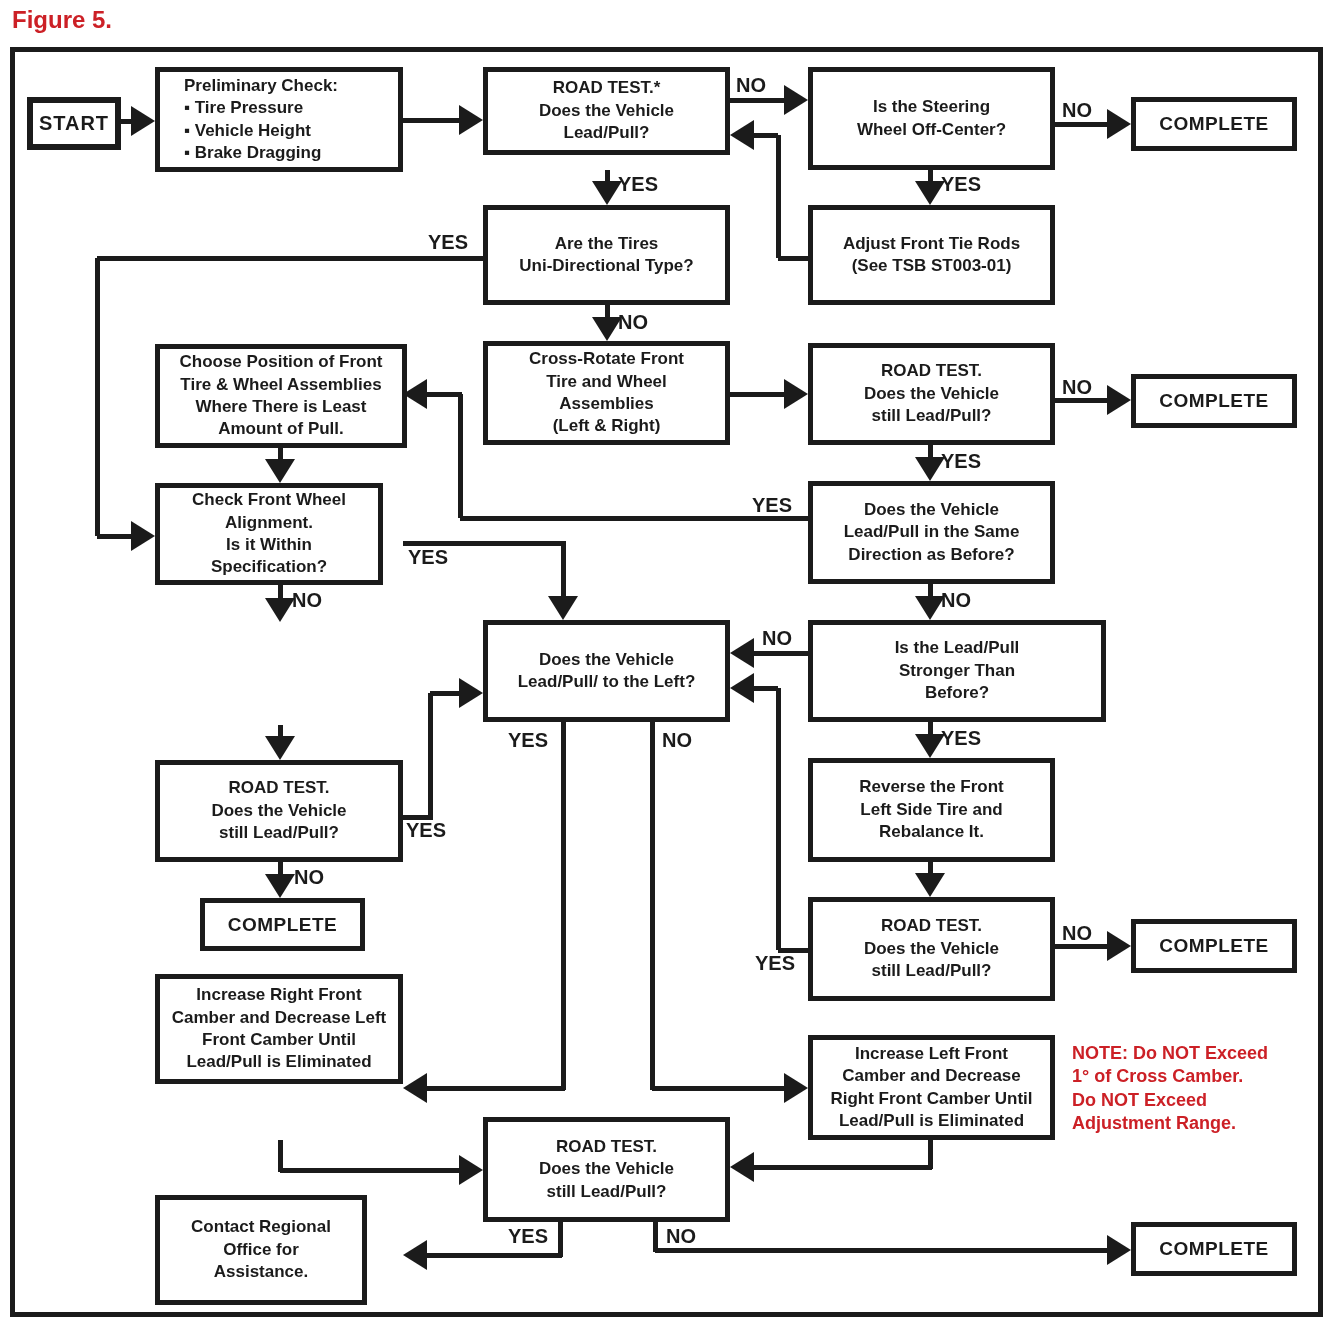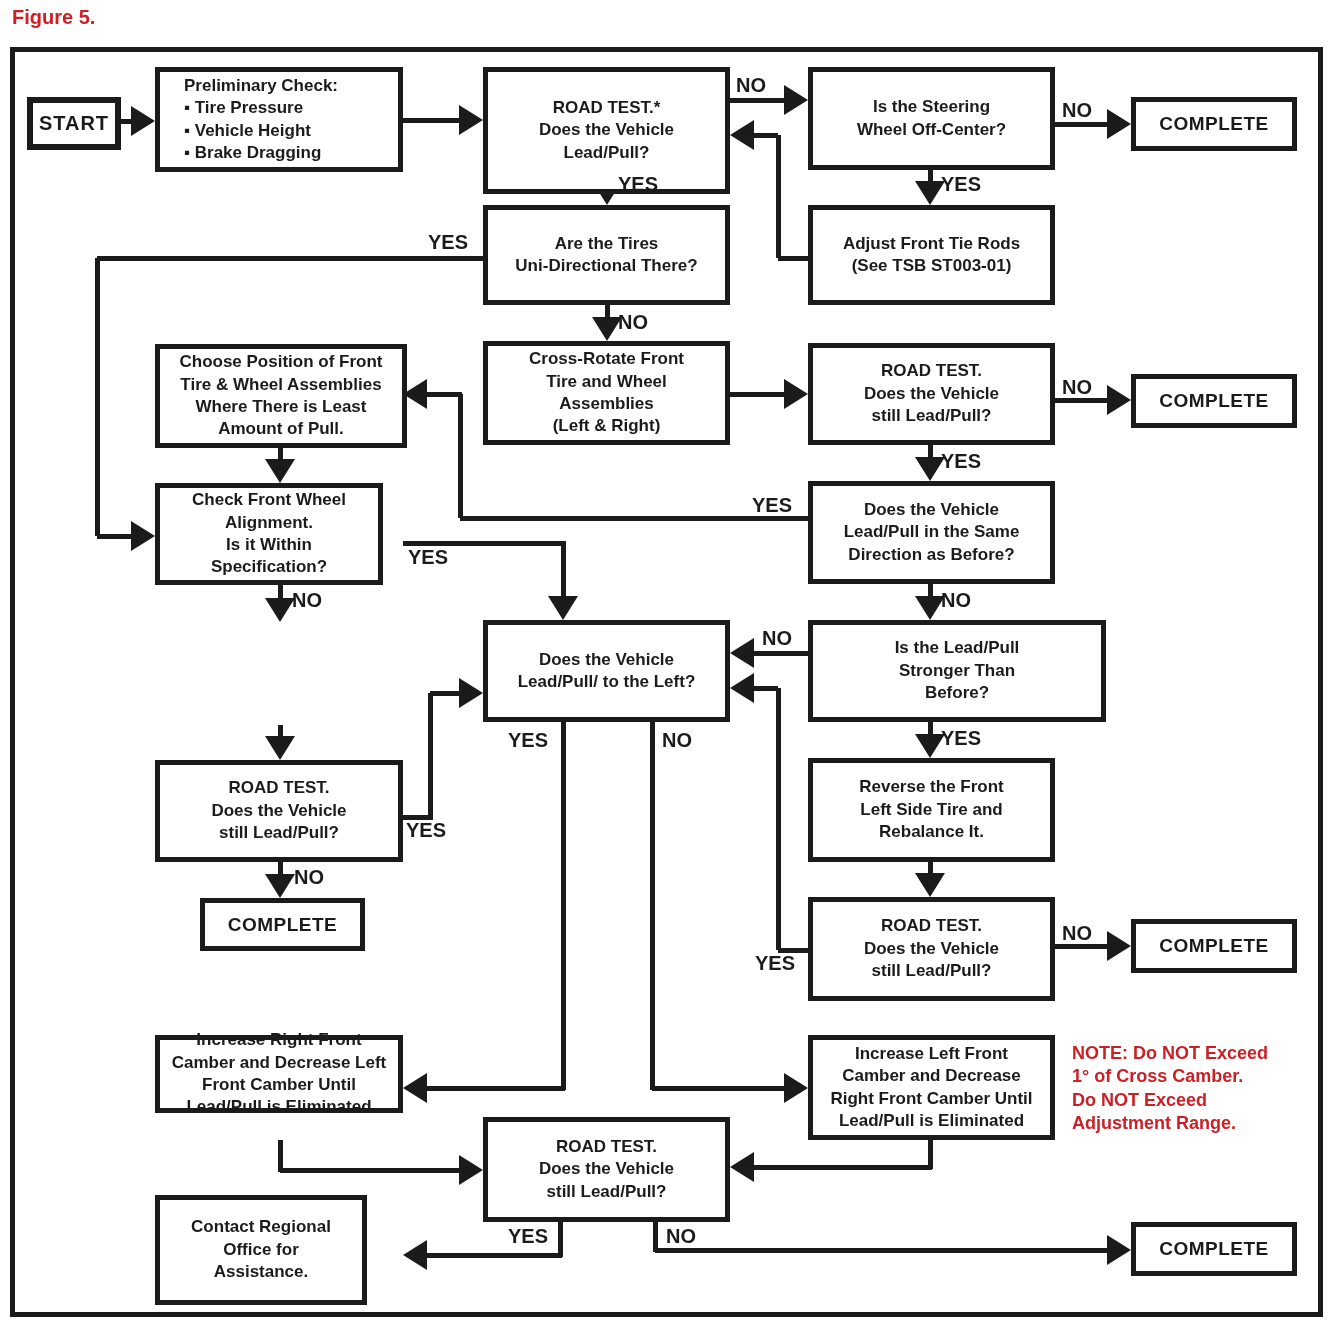--- a/index.html
+++ b/index.html
@@ -1,21 +1,21 @@
 <!DOCTYPE html>
 <html><head>
 <meta charset="utf-8">
 <style>
   html,body{margin:0;padding:0;background:#ffffff;}
   #canvas{
     position:relative;width:1333px;height:1327px;background:#ffffff;
     font-family:"Liberation Sans", sans-serif;color:#1b1b1b;overflow:hidden;
   }
   .figure-label{
-    position:absolute;left:12px;top:6px;font-size:20px;font-weight:bold;color:#cc2026;
+    position:absolute;left:12px;top:6px;font-size:24px;font-weight:bold;color:#cc2026;
   }
   .frame{
     position:absolute;left:10px;top:47px;width:1313px;height:1270px;
     border:5px solid #1b1b1b;box-sizing:border-box;
   }
   .node{
     position:absolute;border:5px solid #1b1b1b;box-sizing:border-box;background:#ffffff;
     display:flex;align-items:center;justify-content:center;text-align:center;
     font-weight:bold;font-size:17px;line-height:1.32;white-space:pre-line;z-index:3;
   }
@@ -39,28 +39,28 @@
 
 <div id="canvas">
   <div class="figure-label">Figure 5.</div>
   <div class="frame"></div>
 
   <div class="node start" style="left:27px;top:97px;width:94px;height:53px;">START</div>
   <div class="node left-list" style="left:155px;top:67px;width:248px;height:105px;">Preliminary Check:
 ▪ Tire Pressure
 ▪ Vehicle Height
 ▪ Brake Dragging</div>
-  <div class="node" style="left:483px;top:67px;width:247px;height:127px;">ROAD TEST.*
+  <div class="node" style="left:483px;top:67px;width:247px;height:88px;">ROAD TEST.*
 Does the Vehicle
 Lead/Pull?</div>
   <div class="node" style="left:808px;top:67px;width:247px;height:103px;">Is the Steering
 Wheel Off-Center?</div>
   <div class="node complete" style="left:1131px;top:97px;width:166px;height:54px;">COMPLETE</div>
   <div class="node" style="left:483px;top:205px;width:247px;height:100px;">Are the Tires
-Uni-Directional There?</div>
+Uni-Directional Type?</div>
   <div class="node" style="left:808px;top:205px;width:247px;height:100px;">Adjust Front Tie Rods
 (See TSB ST003-01)</div>
   <div class="node" style="left:155px;top:344px;width:252px;height:104px;">Choose Position of Front
 Tire &amp; Wheel Assemblies
 Where There is Least
 Amount of Pull.</div>
   <div class="node" style="left:483px;top:341px;width:247px;height:104px;">Cross-Rotate Front
 Tire and Wheel
 Assemblies
 (Left &amp; Right)</div>
@@ -84,21 +84,21 @@
 Does the Vehicle
 still Lead/Pull?</div>
   <div class="node" style="left:808px;top:758px;width:247px;height:104px;">Reverse the Front
 Left Side Tire and
 Rebalance It.</div>
   <div class="node complete" style="left:200px;top:898px;width:165px;height:53px;">COMPLETE</div>
   <div class="node" style="left:808px;top:897px;width:247px;height:104px;">ROAD TEST.
 Does the Vehicle
 still Lead/Pull?</div>
   <div class="node complete" style="left:1131px;top:919px;width:166px;height:54px;">COMPLETE</div>
-  <div class="node" style="left:155px;top:1035px;width:248px;height:78px;">Increase Right Front
+  <div class="node" style="left:155px;top:974px;width:248px;height:110px;">Increase Right Front
 Camber and Decrease Left
 Front Camber Until
 Lead/Pull is Eliminated</div>
   <div class="node" style="left:808px;top:1035px;width:247px;height:105px;">Increase Left Front
 Camber and Decrease
 Right Front Camber Until
 Lead/Pull is Eliminated</div>
   <div class="node" style="left:483px;top:1117px;width:247px;height:105px;">ROAD TEST.
 Does the Vehicle
 still Lead/Pull?</div>

